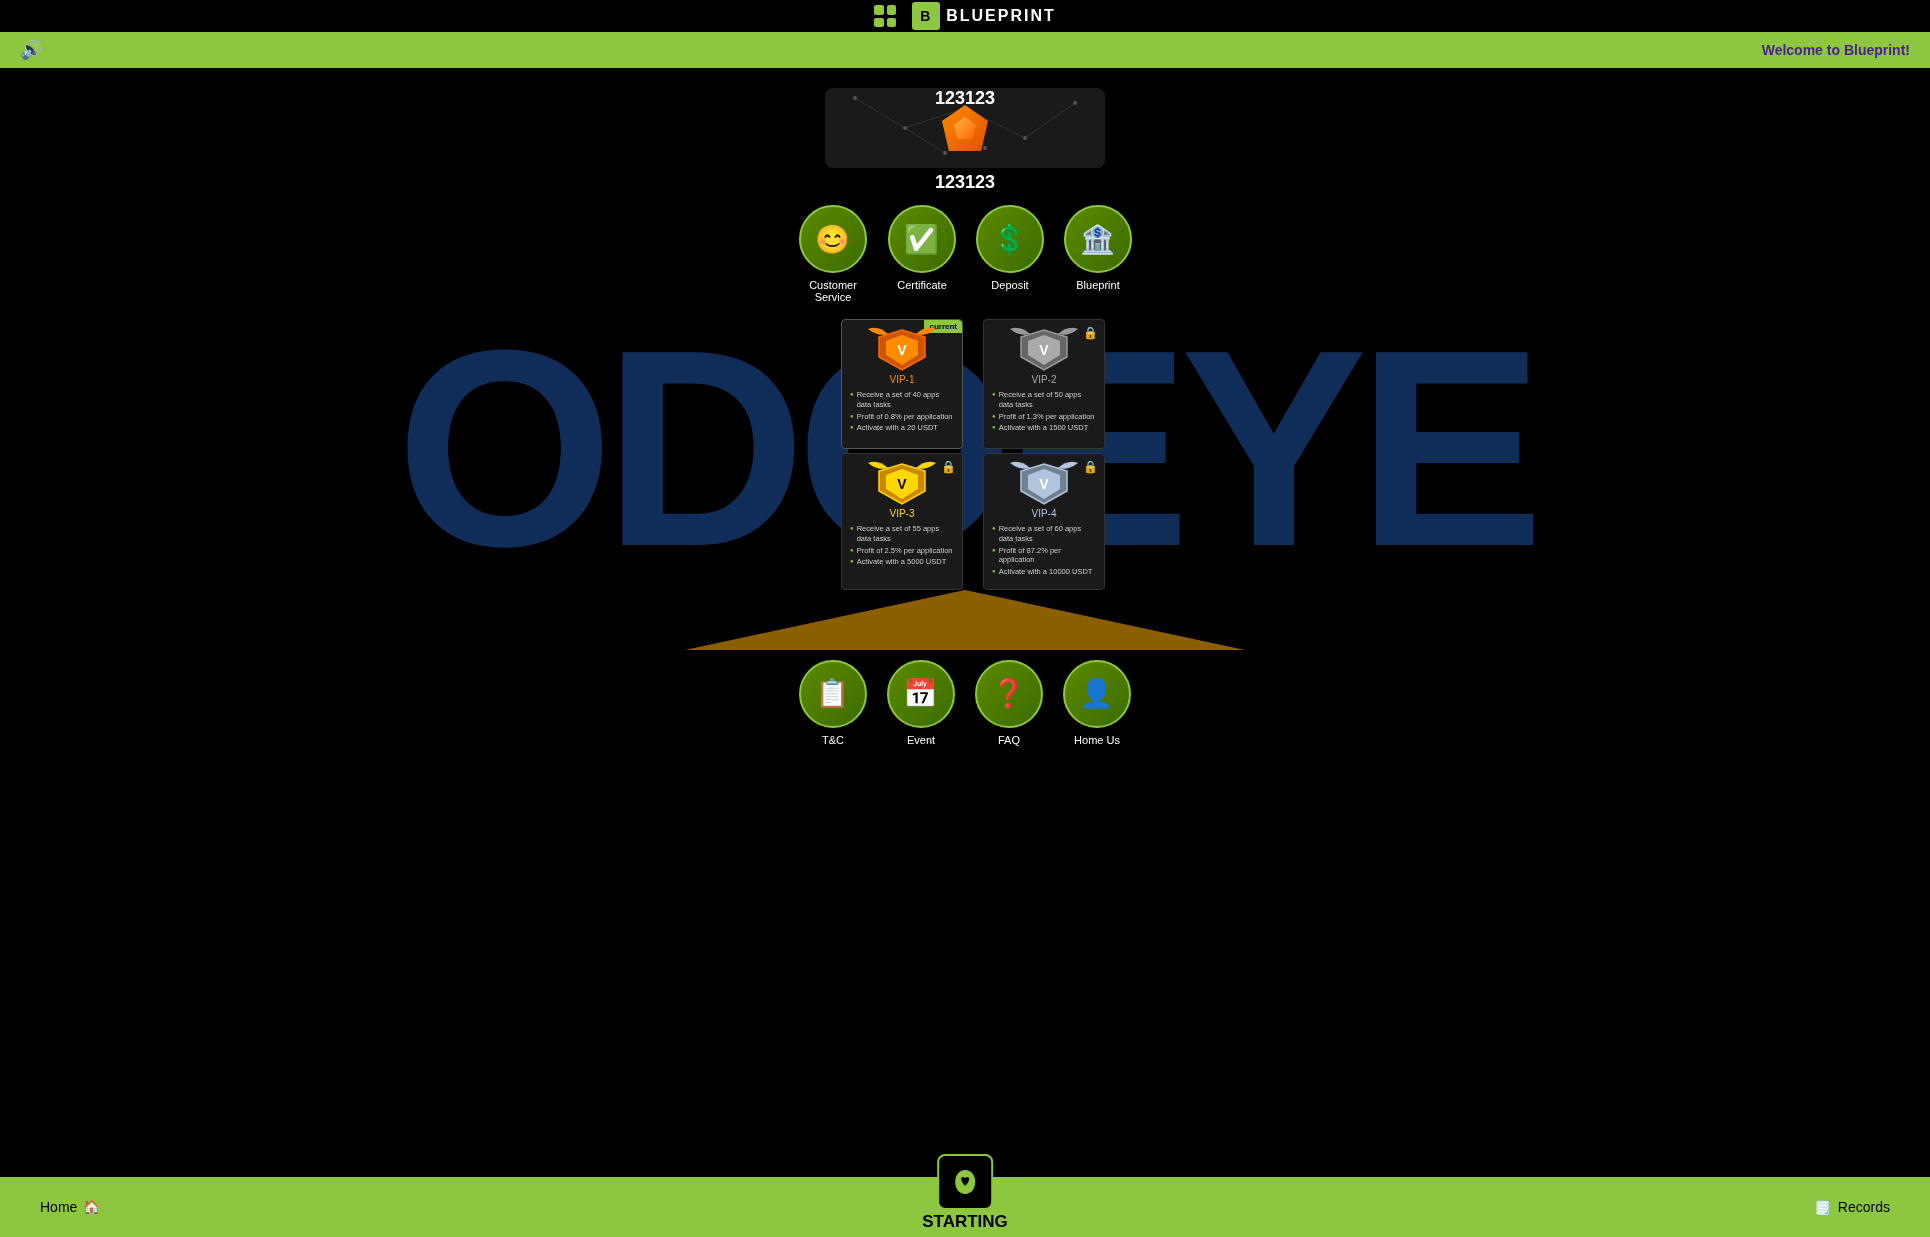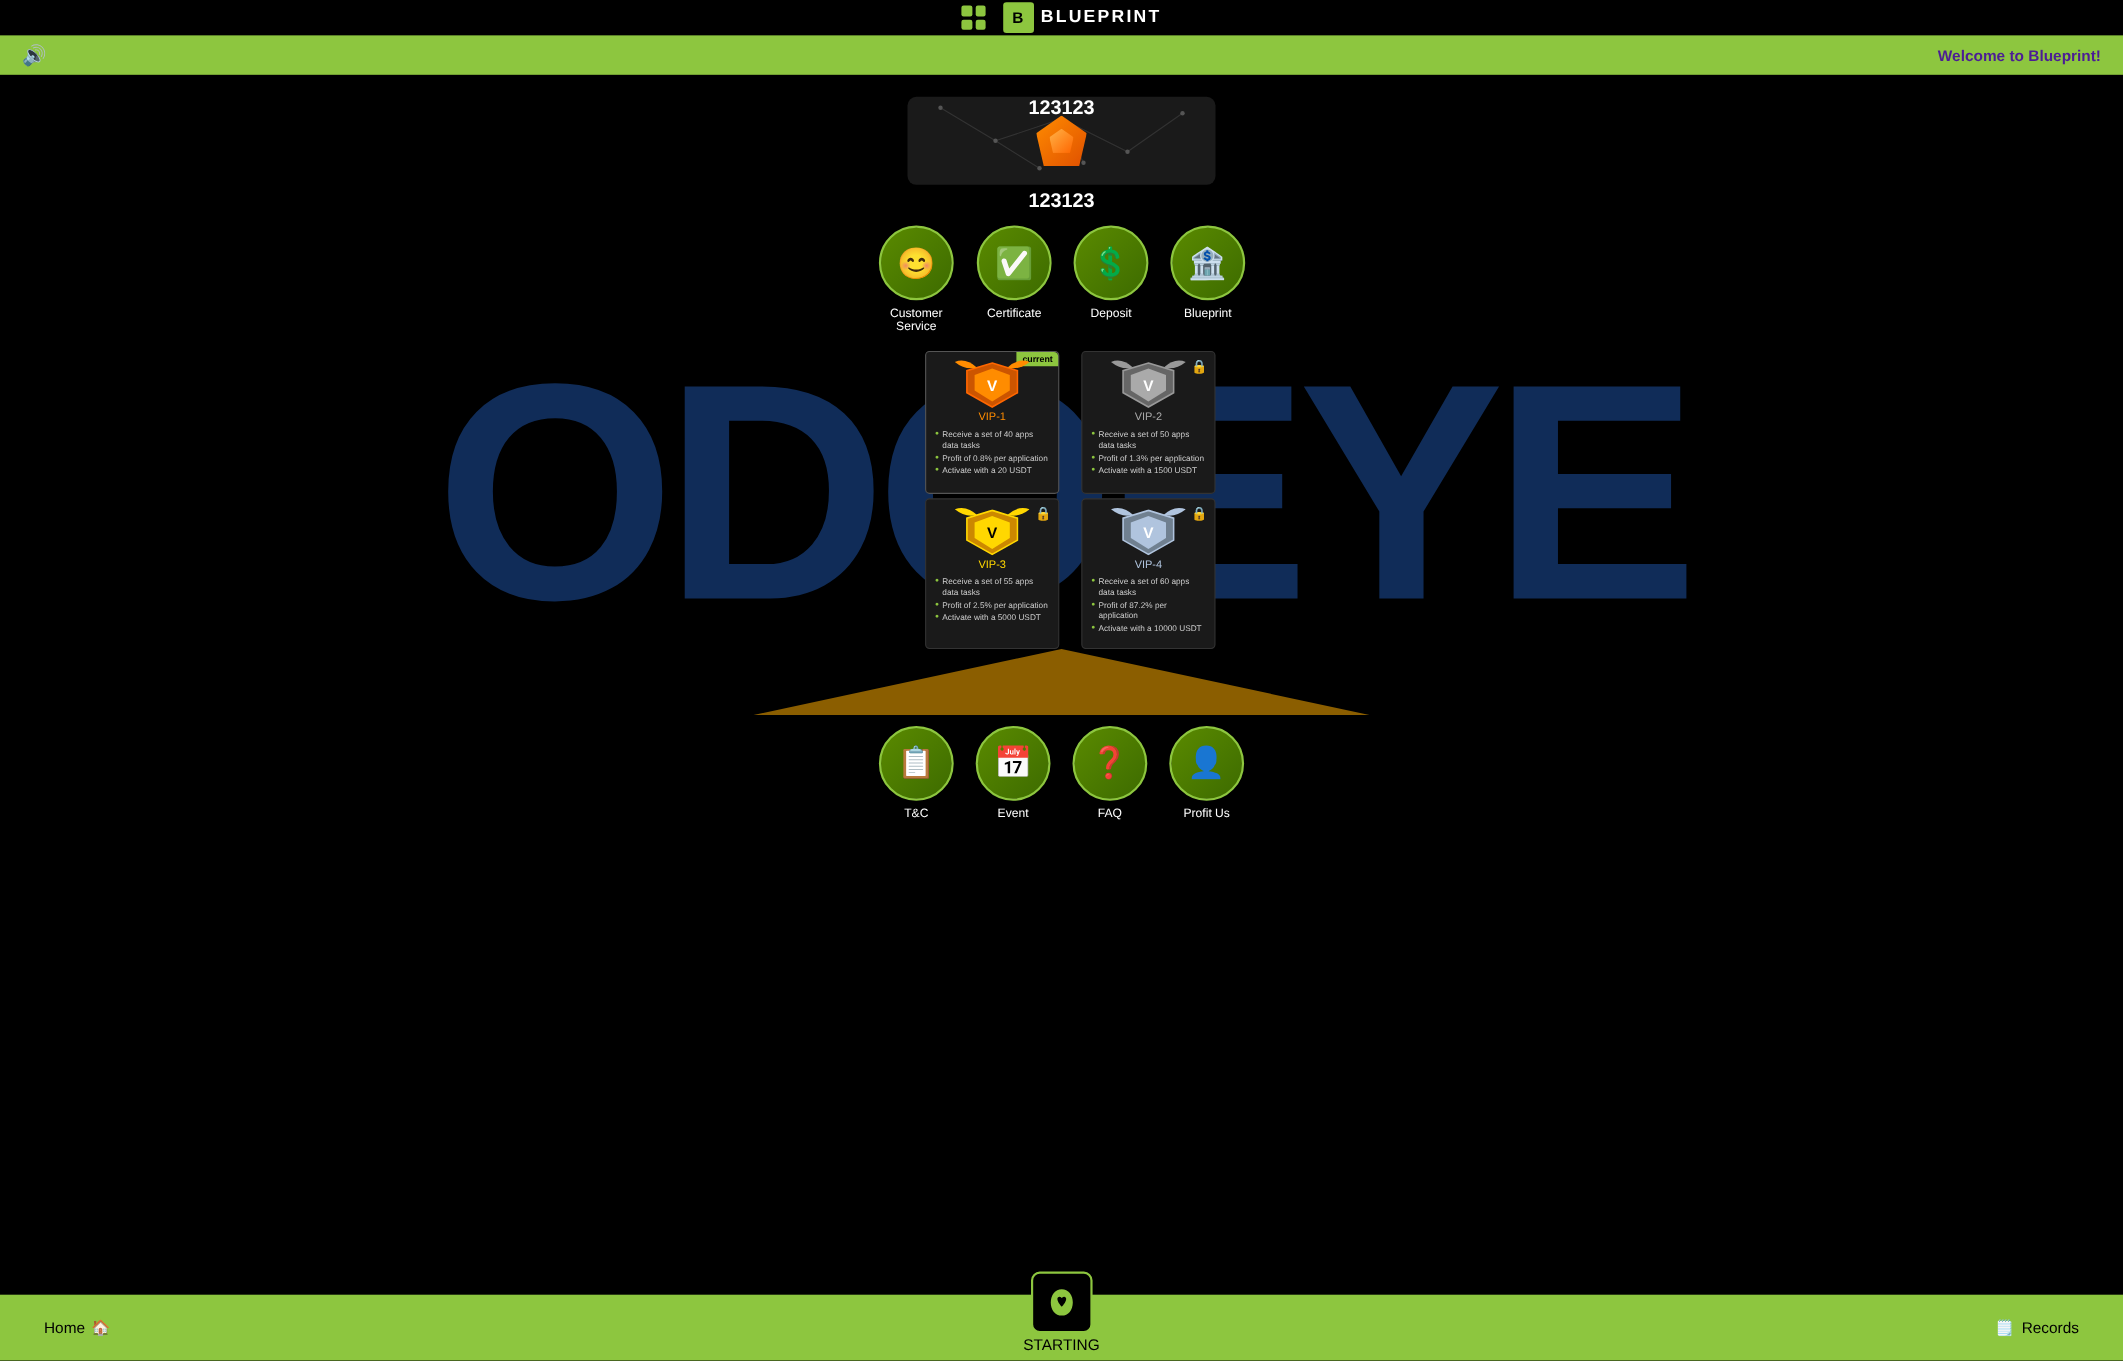--- a/index.html
+++ b/index.html
@@ -299,22 +299,22 @@
       background: #000;
       border-radius: 8px;
       display: flex;
       align-items: center;
       justify-content: center;
       margin-top: -28px;
       border: 2px solid #8dc63f;
     }
     .center-label {
       color: #000;
-      font-size: 14px;
-      font-weight: normal;
+      font-size: 17px;
+      font-weight: bold;
       margin-top: 2px;
     }
   </style>
 </head>
 <body>
 
 <div class="top-nav">
   <div class="top-nav-icons">
     <div class="grid-icon">
       <span></span>
@@ -496,21 +496,21 @@
     <div class="action-item">
       <div class="action-circle">📅</div>
       <span class="action-label">Event</span>
     </div>
     <div class="action-item">
       <div class="action-circle">❓</div>
       <span class="action-label">FAQ</span>
     </div>
     <div class="action-item">
       <div class="action-circle">👤</div>
-      <span class="action-label">Profit Us</span>
+      <span class="action-label">Home Us</span>
     </div>
   </div>
 
 </div>
 
 <div class="bottom-nav">
   <div class="bottom-nav-item">
     <span>Home</span>
     <span>🏠</span>
   </div>

